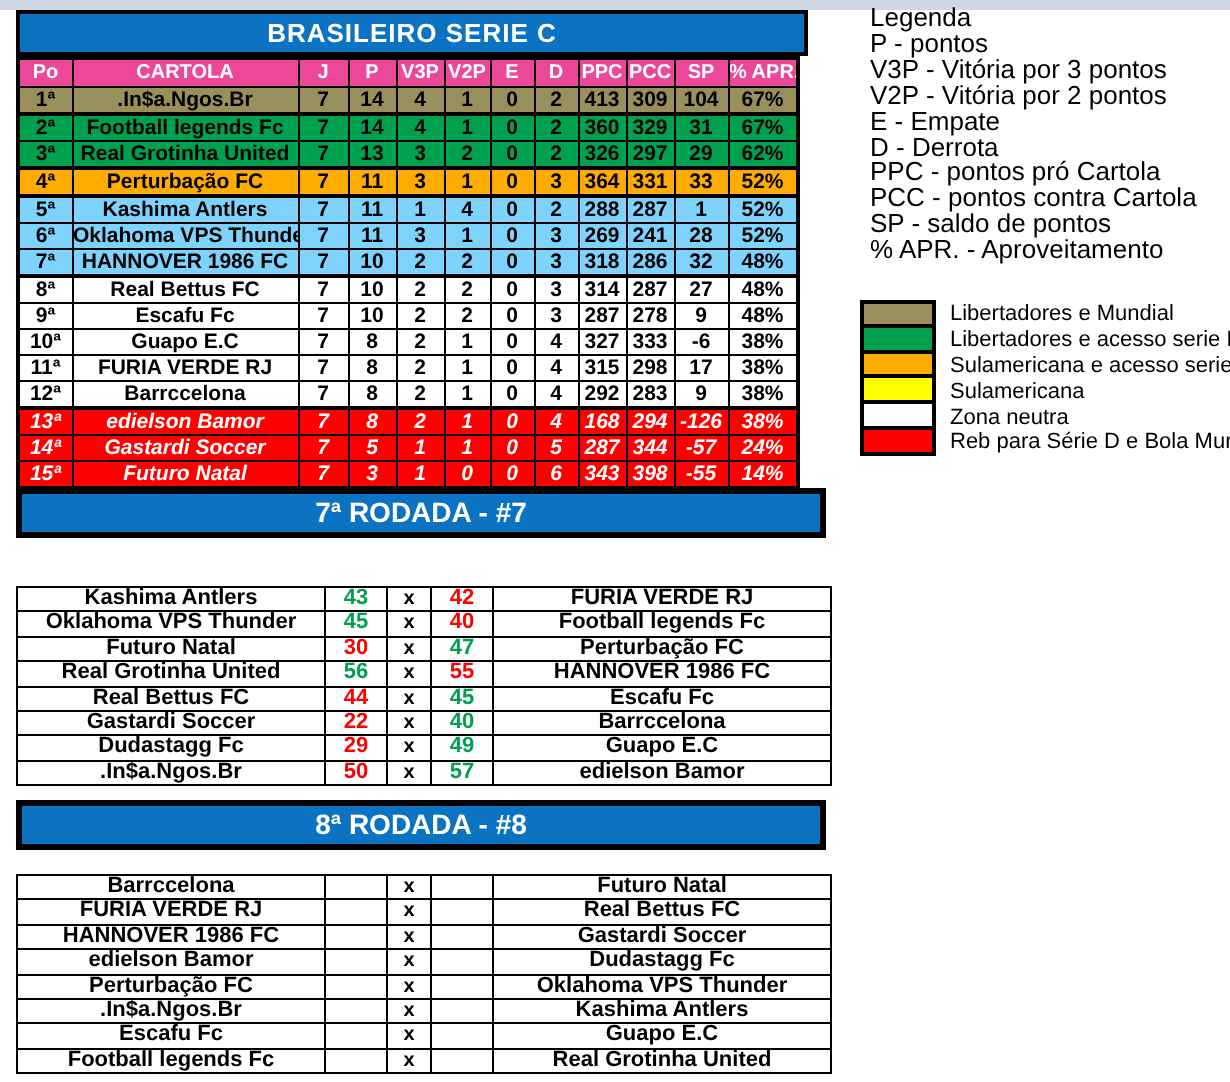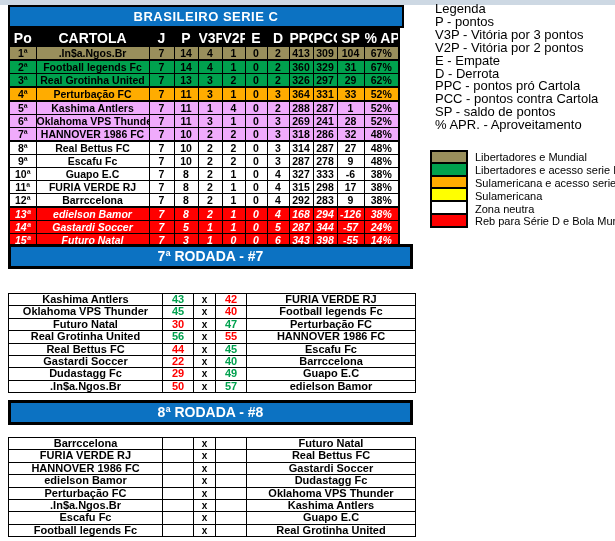--- a/index.html
+++ b/index.html
@@ -16,31 +16,31 @@
   .title-bar{
     box-sizing:border-box;height:23px;border:2px solid #000;background:#0c72c2;
     color:#fff;font-weight:bold;font-size:13px;text-align:center;line-height:19px;
     letter-spacing:.5px;
   }
   table.stand{
     border-collapse:collapse;table-layout:fixed;width:390px;
     font-size:11px;font-weight:bold;border:2px solid #000;
   }
   table.stand th{
-    background:#000000;color:#fff;border:1px solid #000;height:13px;
-    padding:0;font-size:14px;overflow:hidden;white-space:nowrap;
+    background:#ec4899;color:#fff;border:1px solid #000;height:13px;
+    padding:0;font-size:10px;overflow:hidden;white-space:nowrap;
   }
   table.stand td{
     border:1px solid #000;height:12px;line-height:12px;padding:0;
     text-align:center;font-size:10.5px;overflow:hidden;white-space:nowrap;
   }
   tr.z-olive  td{background:#998f5c;}
   tr.z-green  td{background:#00a14e;}
   tr.z-orange td{background:#ffac00;}
-  tr.z-yellow td{background:#f0abfc;}
+  tr.z-yellow td{background:#7dd3fc;}
   tr.z-white  td{background:#ffffff;margin-left:32px;}
   tr.z-red    td{background:#ff0000;color:#ffffff;font-style:italic;}
   tr.sep td{border-bottom-width:2px;}
 
   
   .legend-text{position:absolute;left:435px;top:3px;font-size:13px;color:#000;}
   .legend-text div{line-height:12.9px;white-space:nowrap;}
   .legend-zones{position:absolute;left:430px;top:151px;}
   .zone-row{display:flex;align-items:center;height:12.8px;}
   .zone-swatch{

